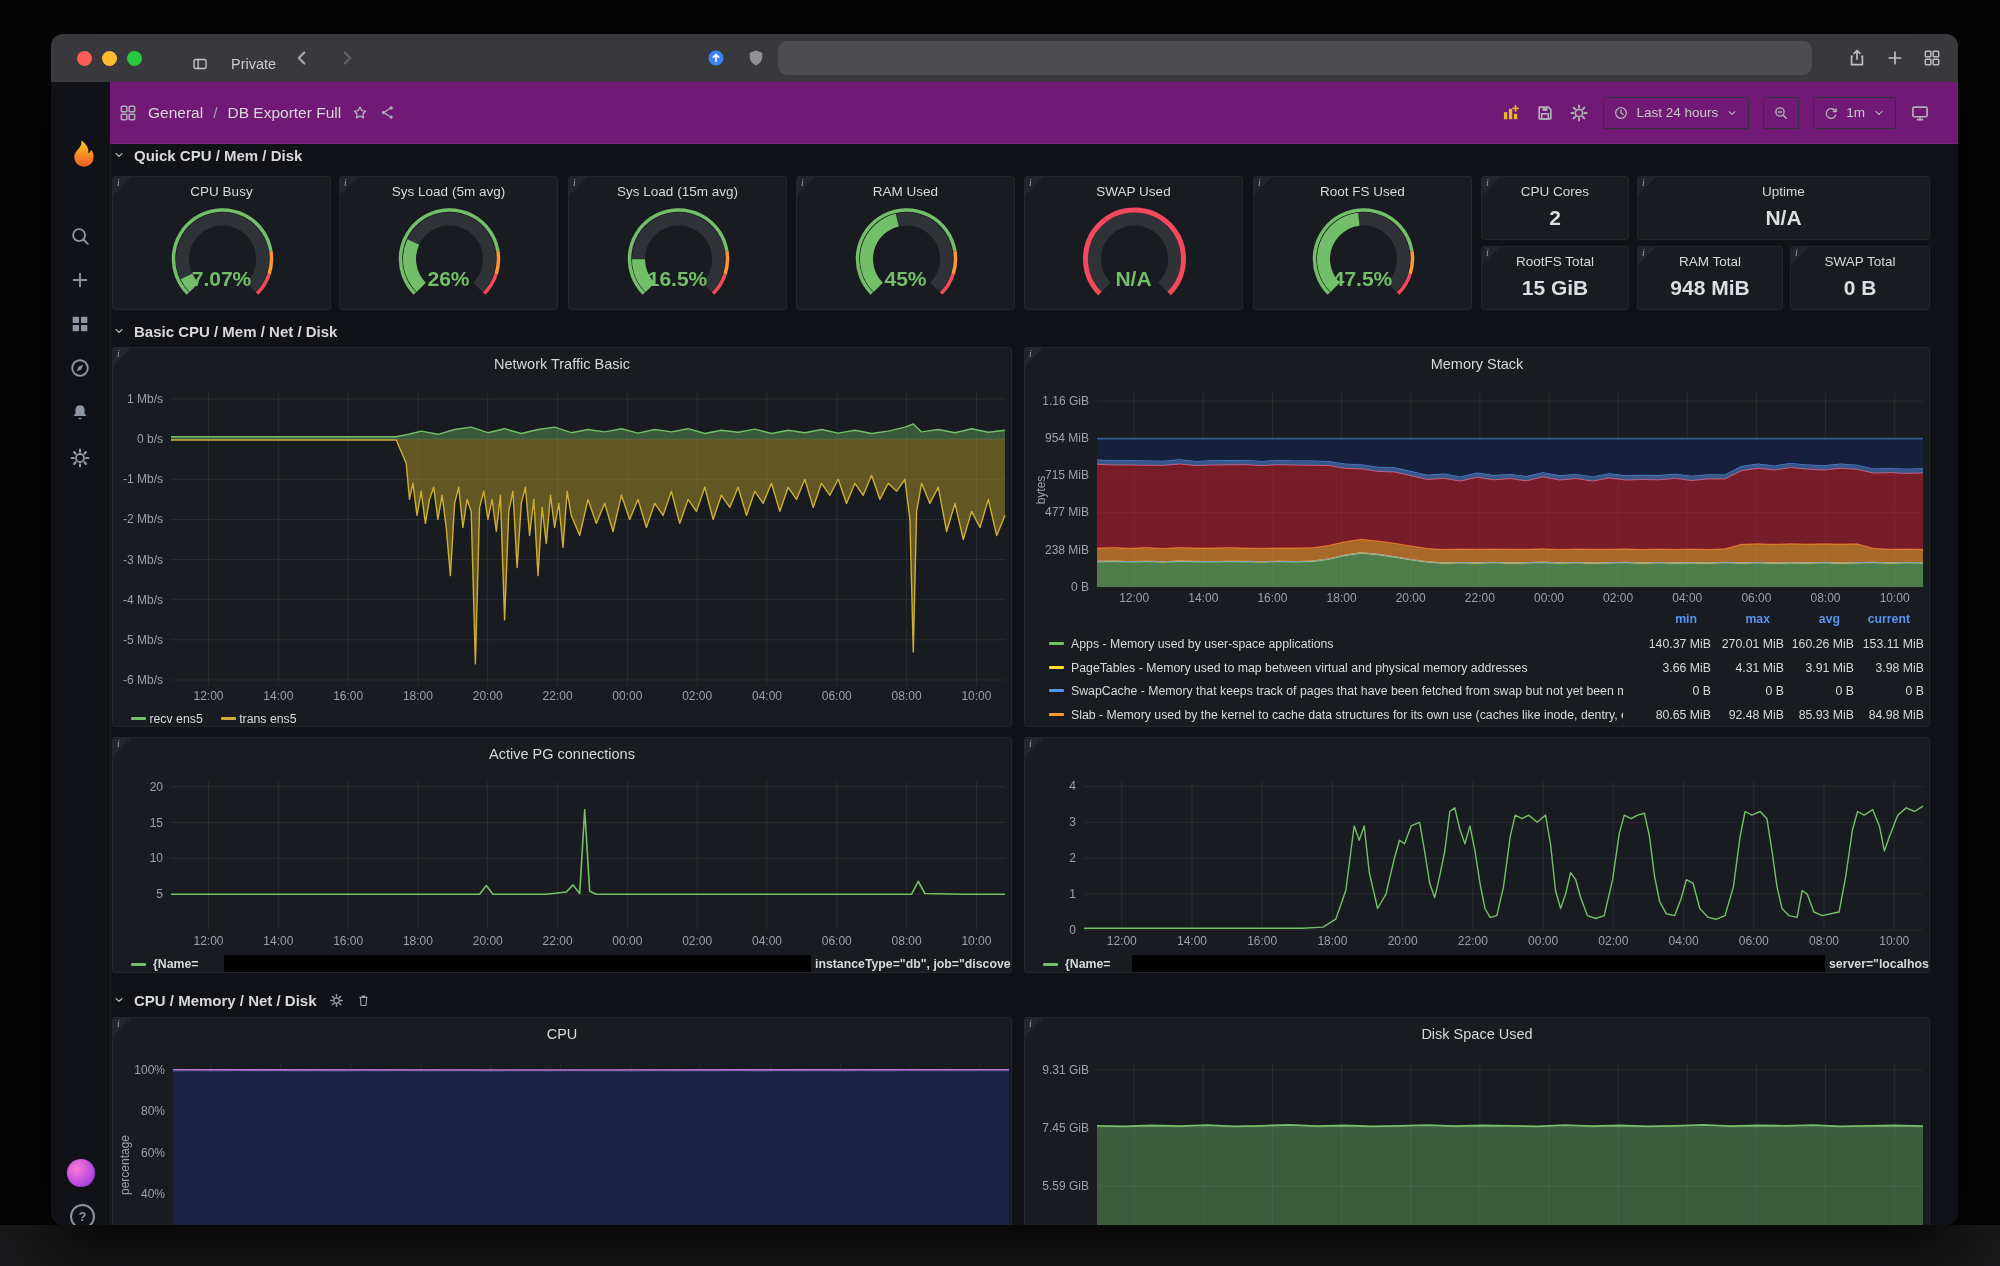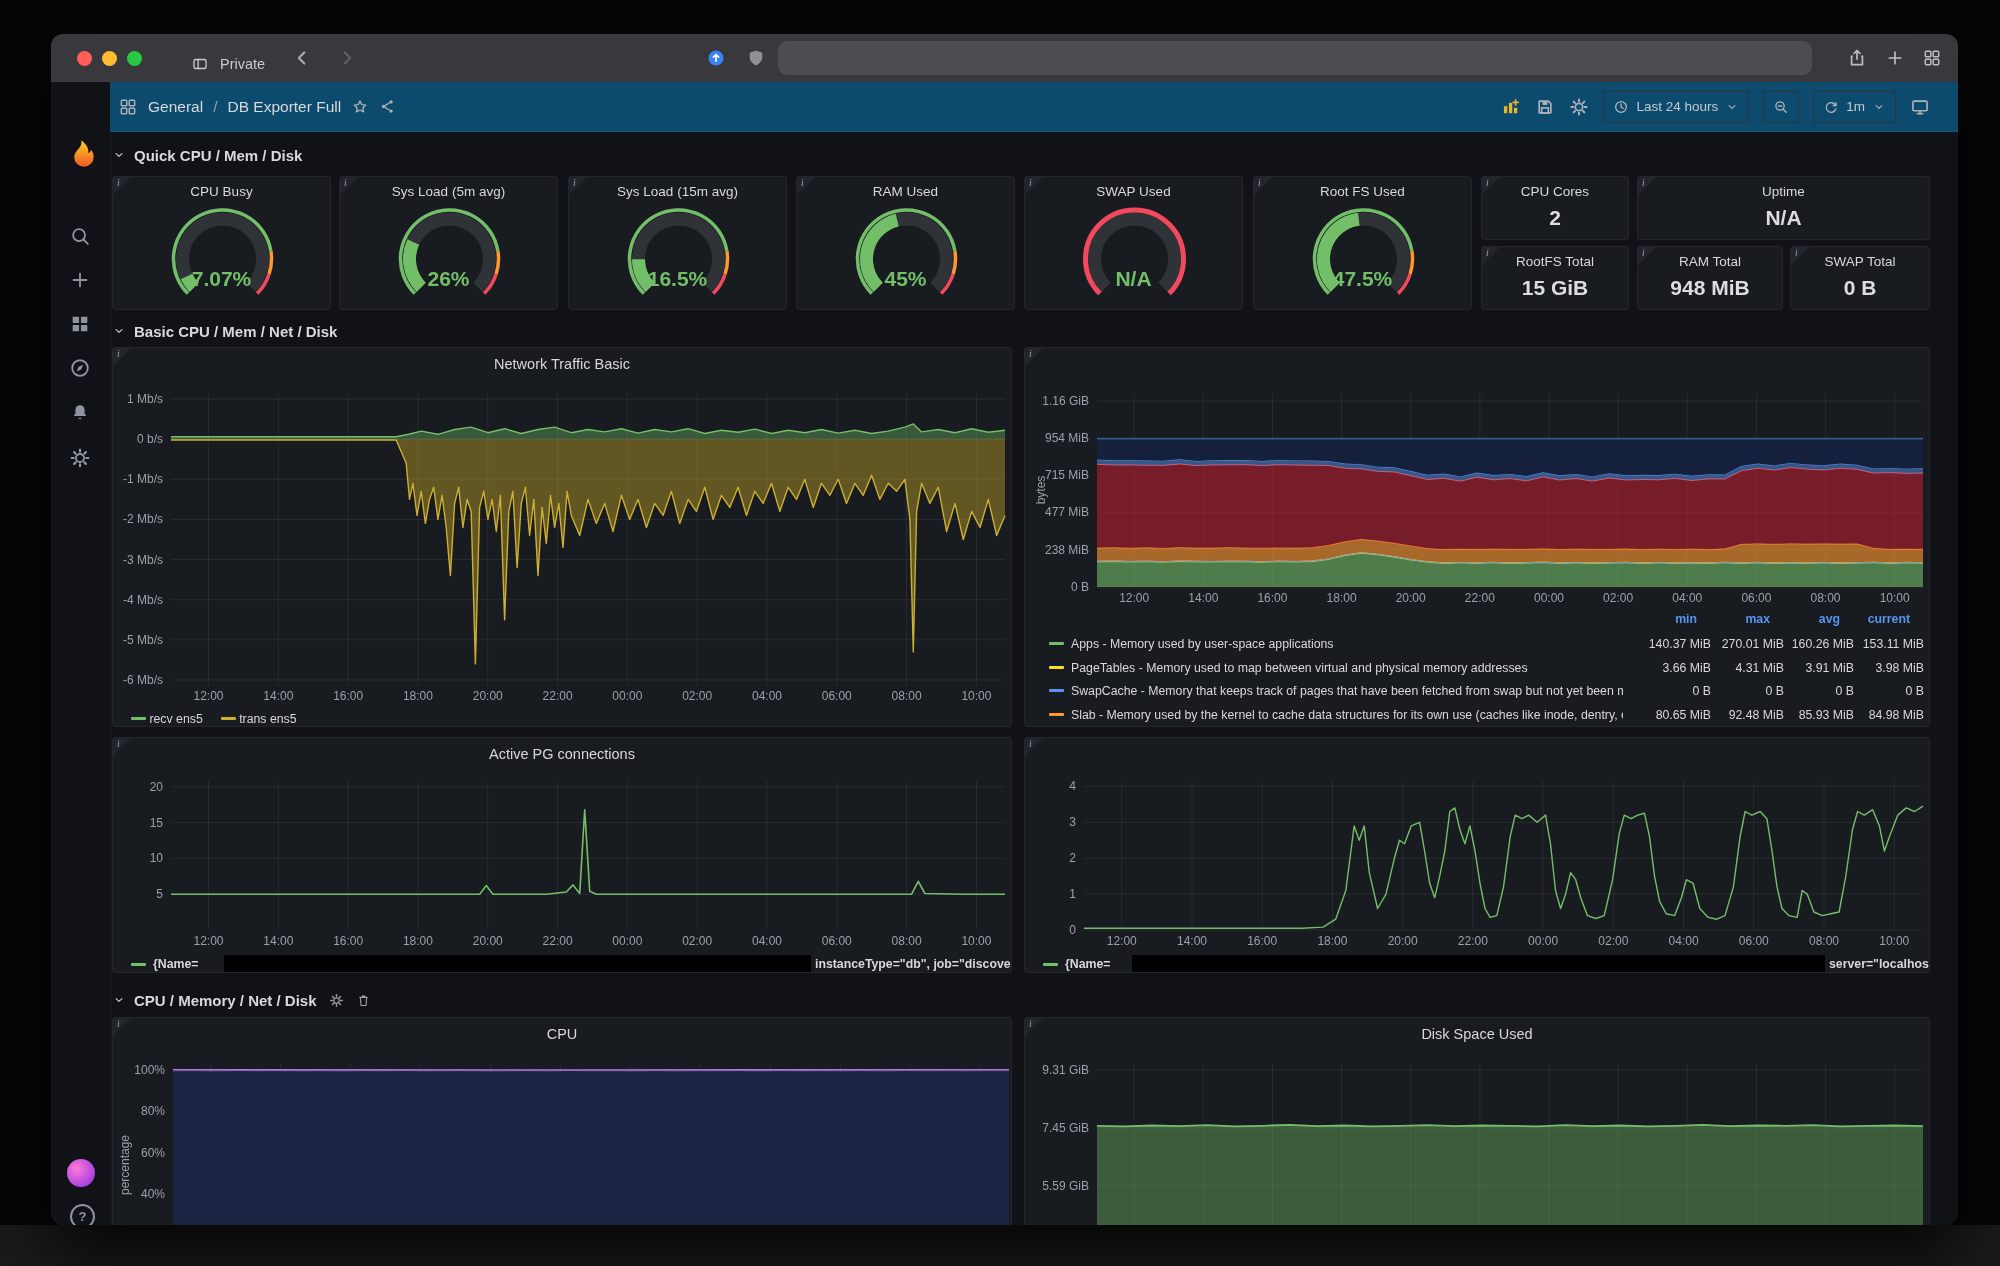--- a/index.html
+++ b/index.html
@@ -2,32 +2,32 @@
 <html><head>
 <meta charset="utf-8">
 <style>
   html,body{margin:0;padding:0;background:#060607;}
   .page{position:relative;width:2000px;height:1266px;overflow:hidden;background:#060607;font-family:"Liberation Sans",sans-serif;}
   .deskbottom{position:absolute;left:0;right:0;top:1225px;bottom:0;background:#1a1a1c;}
   .window{position:absolute;left:51px;top:34px;width:1907px;height:1191px;background:#111217;border-radius:12px;overflow:hidden;box-shadow:0 25px 70px rgba(0,0,0,.85);}
   
   .titlebar{position:absolute;left:0;top:0;right:0;height:48px;background:#39393d;border-bottom:1px solid #222;}
   .dot{position:absolute;top:17px;width:15px;height:15px;border-radius:50%;}
-  .priv{position:absolute;left:140px;top:0;height:60px;display:flex;align-items:center;gap:11px;color:#c9c9cc;font-size:14.5px;}
+  .priv{position:absolute;left:140px;top:0;height:60px;display:flex;align-items:center;gap:22px;color:#c9c9cc;font-size:14.5px;}
   .navarrow{position:absolute;top:13px;width:22px;height:22px;color:#a9a9ae;}
   .urlbar{position:absolute;left:727px;top:7px;width:1034px;height:34px;background:#4c4c51;border-radius:9px;}
   .tbicon{position:absolute;top:14px;width:20px;height:20px;color:#bfbfc4;}
   .exticon{position:absolute;top:14px;width:20px;height:20px;}
   
   .sidebar{position:absolute;left:0;top:48px;bottom:0;width:59px;background:#111217;border-right:1px solid rgba(255,255,255,.05);}
   .sideic{position:absolute;left:18px;width:22px;height:22px;color:#8e94a0;}
   .logo{position:absolute;left:13px;top:55px;width:33px;height:33px;}
   .avatar{position:absolute;left:16px;top:1077px;width:28px;height:28px;border-radius:50%;background:radial-gradient(circle at 35% 35%,#ff7ad9,#8a2be2);}
   .help{position:absolute;left:19px;top:1122px;width:21px;height:21px;border:2px solid #8e94a0;border-radius:50%;color:#8e94a0;font-size:13px;font-weight:700;text-align:center;line-height:21px;}
-  .topnav{position:absolute;left:59px;right:0;top:48px;height:50px;background:#0c4a6e;border-bottom:1px solid rgba(255,255,255,.06);display:flex;align-items:center;justify-content:space-between;padding:0 28px 0 8px;box-sizing:border-box;gap:6px;}
+  .topnav{position:absolute;left:59px;right:0;top:48px;height:62px;background:#701a75;border-bottom:1px solid rgba(255,255,255,.06);display:flex;align-items:center;justify-content:space-between;padding:0 28px 0 8px;box-sizing:border-box;gap:6px;}
   .crumbs{display:flex;align-items:center;gap:10px;color:#d8d9da;font-size:15.5px;}
   .crumb-sep{color:#9da0a6;}
   .navright{display:flex;align-items:center;gap:14px;}
   .nvic{width:20px;height:20px;color:#aeb2b8;}
   .tbtn{display:flex;align-items:center;gap:7px;height:30px;padding:0 9px;border:1px solid #2e3239;border-radius:2px;color:#c7c9cc;font-size:13.5px;}
   
   .rowhead{position:absolute;display:flex;align-items:center;gap:8px;color:#d8d9da;font-size:15px;font-weight:600;height:26px;}
   .rowic{width:14px;height:14px;color:#c7c9cc;}
   .rowtool{width:15px;height:15px;color:#9da0a6;margin-left:4px;}
   .panel{position:absolute;background:#181b1f;border:1px solid #23262b;border-radius:3px;overflow:hidden;box-sizing:border-box;}
@@ -469,20 +469,21 @@
           </svg></div>
       <div class="leg-inline" style="left:18px;top:364px">
         <span><span class="dash" style="background:#73BF69"></span> <span>recv ens5</span></span>
         <span><span class="dash" style="background:#CDAF34"></span> <span>trans ens5</span></span>
       </div>
     </div>
 
     <div class="panel" style="left:973px;top:313px;width:906px;height:380px">
       <div class="icorner"></div>
         <span class="iinfo">i</span>
+      <div class="ptitle">Memory Stack</div>
       <div class="ylab" style="left:-34px;top:135px">bytes</div>
       <div class="chart-host"><svg width="906" height="380" viewBox="0 0 906 380">
             <line x1="109.17" y1="45" x2="109.17" y2="239" stroke="rgba(255,255,255,0.07)"></line>
             <line x1="178.3062" y1="45" x2="178.3062" y2="239" stroke="rgba(255,255,255,0.07)"></line>
             <line x1="247.4424" y1="45" x2="247.4424" y2="239" stroke="rgba(255,255,255,0.07)"></line>
             <line x1="316.57859999999994" y1="45" x2="316.57859999999994" y2="239" stroke="rgba(255,255,255,0.07)"></line>
             <line x1="385.7148" y1="45" x2="385.7148" y2="239" stroke="rgba(255,255,255,0.07)"></line>
             <line x1="454.851" y1="45" x2="454.851" y2="239" stroke="rgba(255,255,255,0.07)"></line>
             <line x1="523.9872" y1="45" x2="523.9872" y2="239" stroke="rgba(255,255,255,0.07)"></line>
             <line x1="593.1234000000001" y1="45" x2="593.1234000000001" y2="239" stroke="rgba(255,255,255,0.07)"></line>

